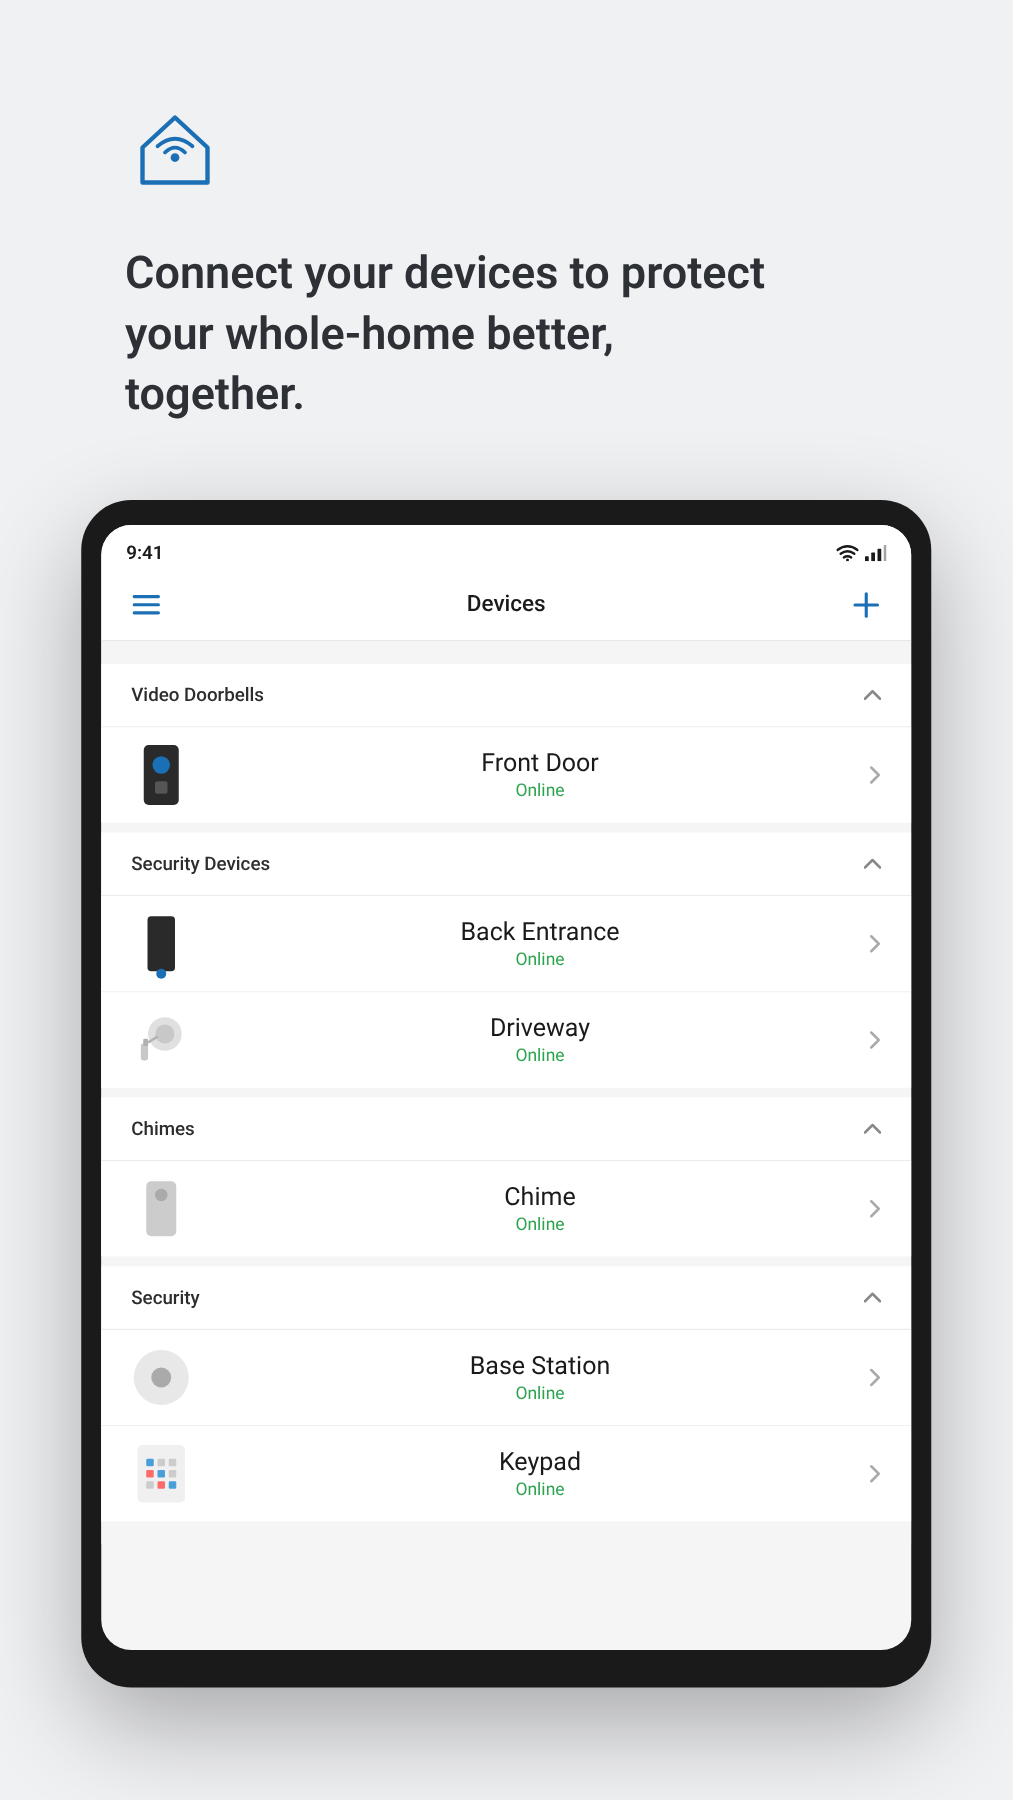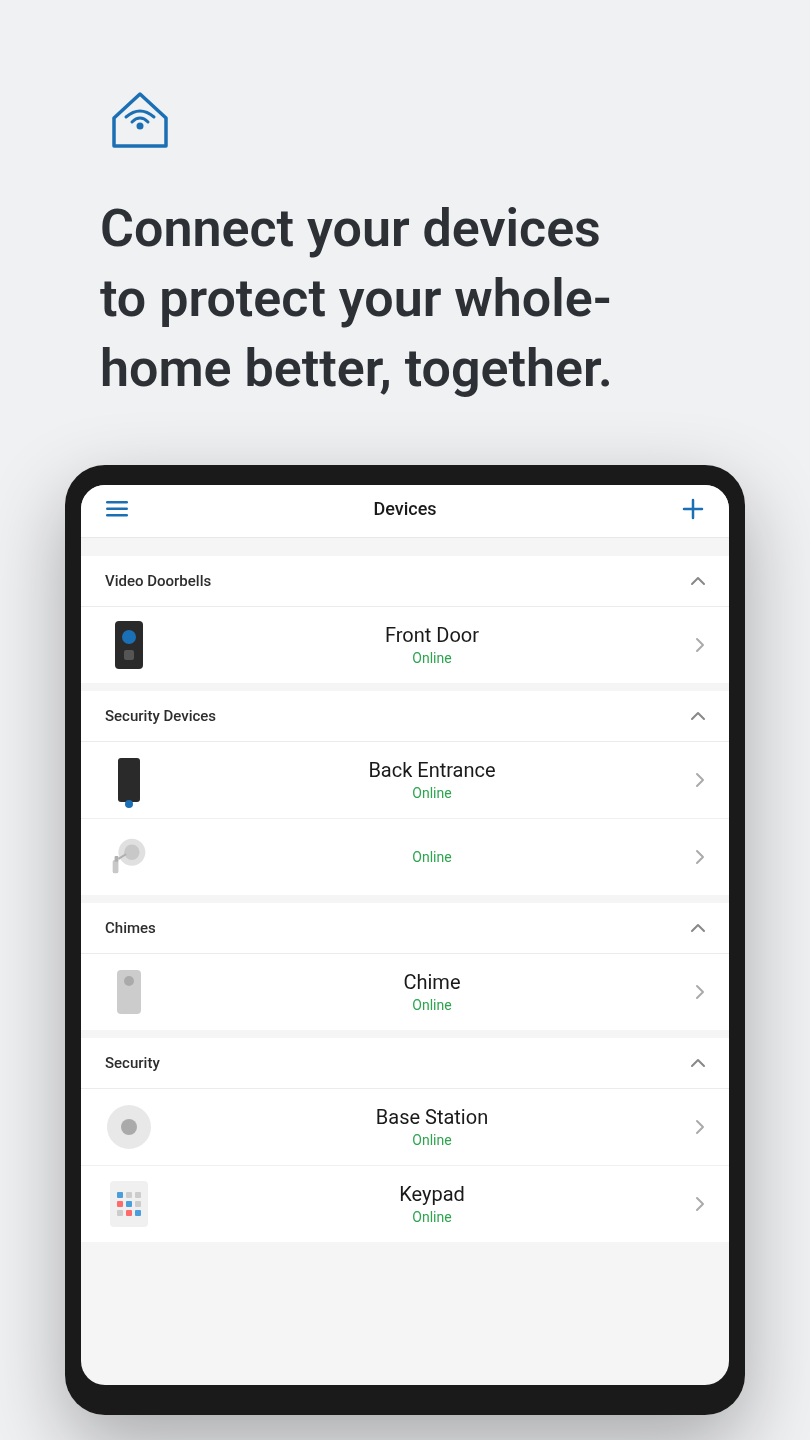--- a/index.html
+++ b/index.html
@@ -21,21 +21,21 @@
       background-color: #f0f1f3;
     }
 
     .logo-icon {
       width: 80px;
       height: 80px;
       margin-bottom: 30px;
     }
 
     .hero-text {
-      font-size: 52px;
+      font-size: 36px;
       font-weight: 600;
       color: #2d3035;
       line-height: 1.35;
       max-width: 520px;
     }
 
     
     .phone-wrapper {
       width: 680px;
       margin: 0 auto;
@@ -310,20 +310,39 @@
     <path d="M26 37 Q40 25 54 37" stroke="#1a6fb5" stroke-width="3" fill="none" stroke-linecap="round"></path>
   </svg>
 
   <p class="hero-text">Connect your devices to protect your whole-home better, together.</p>
 </div>
 
 <div class="phone-wrapper">
   <div class="phone-frame">
     <div class="phone-screen">
 
+      <div class="status-bar">
+        <span class="status-time">9:41</span>
+        <div class="status-icons">
+
+          <svg width="18" height="14" viewBox="0 0 18 14" fill="none">
+            <path d="M1 5 Q9 -1 17 5" stroke="#1a1a1a" stroke-width="1.8" fill="none" stroke-linecap="round"></path>
+            <path d="M3.5 8 Q9 4 14.5 8" stroke="#1a1a1a" stroke-width="1.8" fill="none" stroke-linecap="round"></path>
+            <path d="M6 11 Q9 9 12 11" stroke="#1a1a1a" stroke-width="1.8" fill="none" stroke-linecap="round"></path>
+            <circle cx="9" cy="13" r="1.2" fill="#1a1a1a"></circle>
+          </svg>
+
+          <svg width="18" height="14" viewBox="0 0 18 14" fill="none">
+            <rect x="1" y="10" width="3" height="4" rx="0.5" fill="#1a1a1a"></rect>
+            <rect x="6" y="7" width="3" height="7" rx="0.5" fill="#1a1a1a"></rect>
+            <rect x="11" y="4" width="3" height="10" rx="0.5" fill="#1a1a1a"></rect>
+            <rect x="16" y="1" width="3" height="13" rx="0.5" fill="#1a1a1a" opacity="0.4"></rect>
+          </svg>
+        </div>
+      </div>
 
       <div class="nav-bar">
         <div class="nav-icon">
           <svg width="22" height="16" viewBox="0 0 22 16" fill="none">
             <rect y="0" width="22" height="2.5" rx="1.25" fill="#1a6fb5"></rect>
             <rect y="6.5" width="22" height="2.5" rx="1.25" fill="#1a6fb5"></rect>
             <rect y="13" width="22" height="2.5" rx="1.25" fill="#1a6fb5"></rect>
           </svg>
         </div>
         <span class="nav-title">Devices</span>
@@ -385,20 +404,21 @@
 
               <svg width="50" height="50" viewBox="0 0 50 50" fill="none">
                 <circle cx="28" cy="20" r="14" fill="#e0e0e0"></circle>
                 <circle cx="28" cy="20" r="8" fill="#c8c8c8"></circle>
                 <rect x="8" y="28" width="6" height="14" rx="2" fill="#c8c8c8"></rect>
                 <rect x="10" y="24" width="4" height="6" rx="1" fill="#b0b0b0"></rect>
                 <line x1="14" y1="27" x2="22" y2="22" stroke="#b0b0b0" stroke-width="2"></line>
               </svg>
             </div>
             <div class="device-info">
+              <div class="device-name">Driveway</div>
               <div class="device-status">Online</div>
             </div>
             <svg class="device-chevron" width="10" height="16" viewBox="0 0 10 16" fill="none">
               <path d="M2 2 L8 8 L2 14" stroke="#aaa" stroke-width="2" stroke-linecap="round" stroke-linejoin="round" fill="none"></path>
             </svg>
           </div>
         </div>
 
         <div class="section">
           <div class="section-header">

